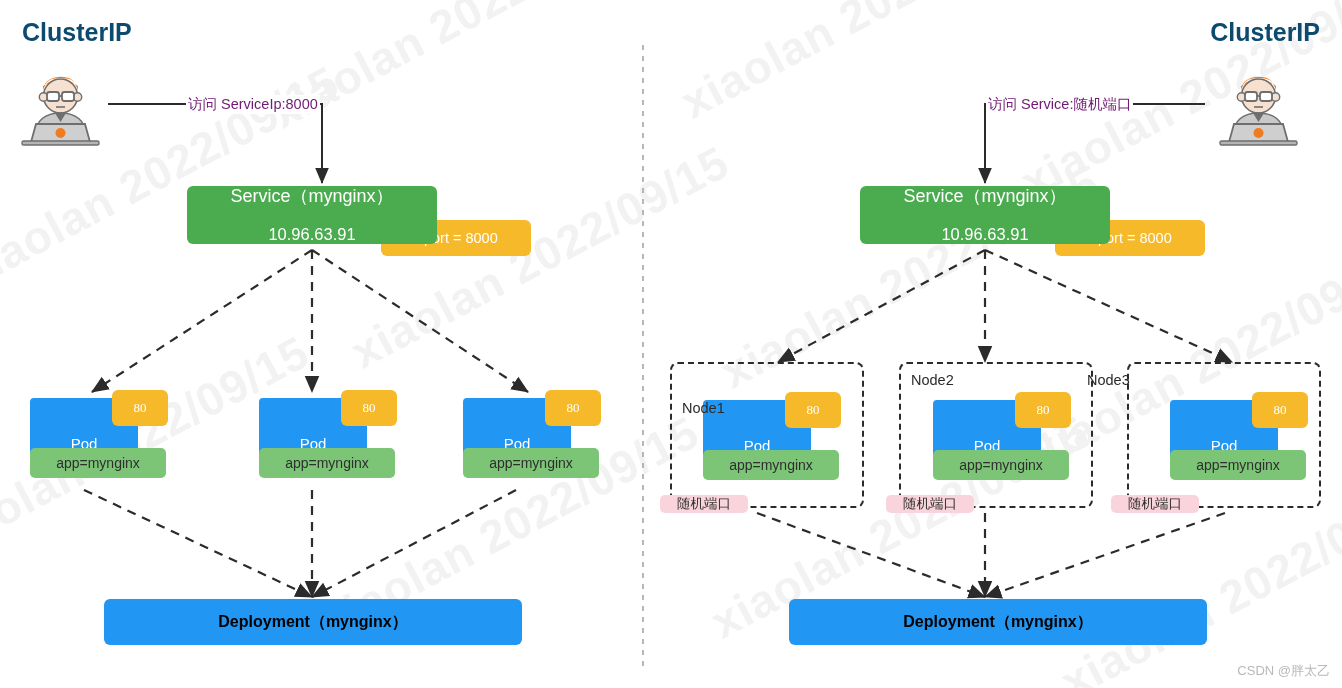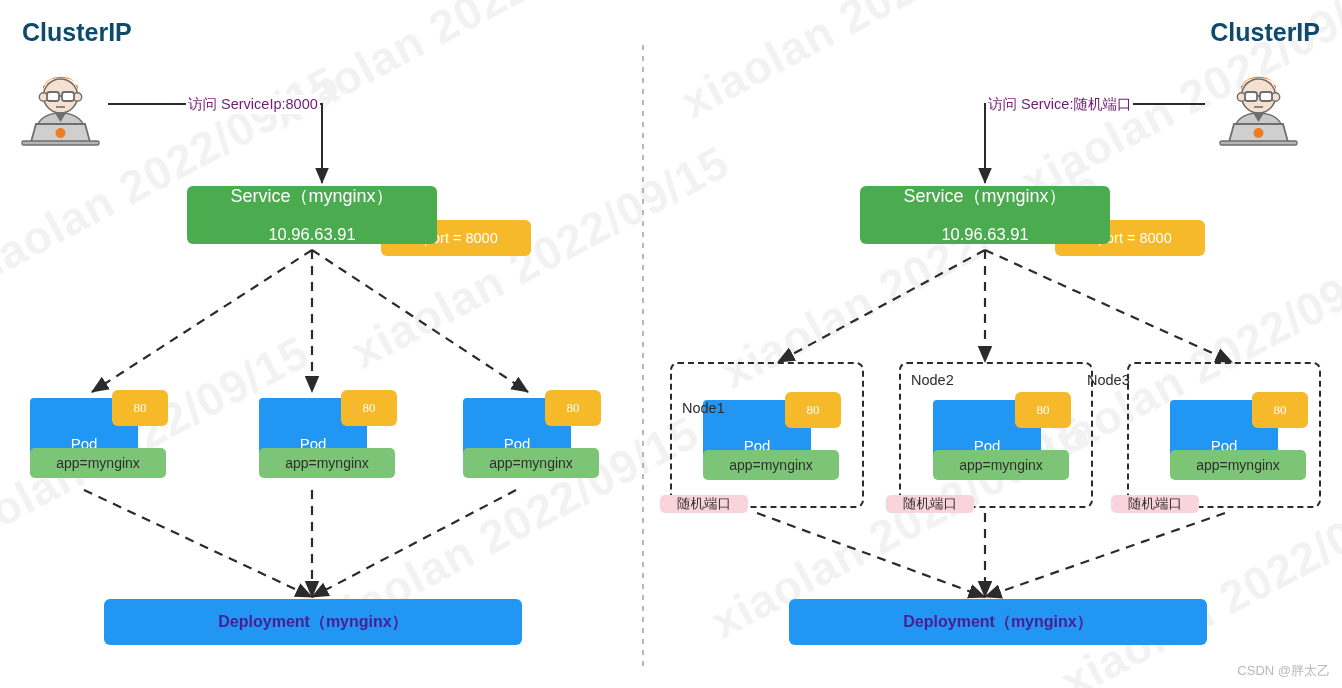--- a/index.html
+++ b/index.html
@@ -136,21 +136,21 @@
     font-size: 14px;
     z-index: 6;
   }
 
   
   .deploy-box {
     position: absolute;
     height: 46px;
     background: #2196f3;
     border-radius: 6px;
-    color: #4c1d95;
+    color: #000000;
     display: flex;
     align-items: center;
     justify-content: center;
     font-size: 16px;
     font-weight: bold;
     z-index: 5;
   }
 
   
   .node-box {

